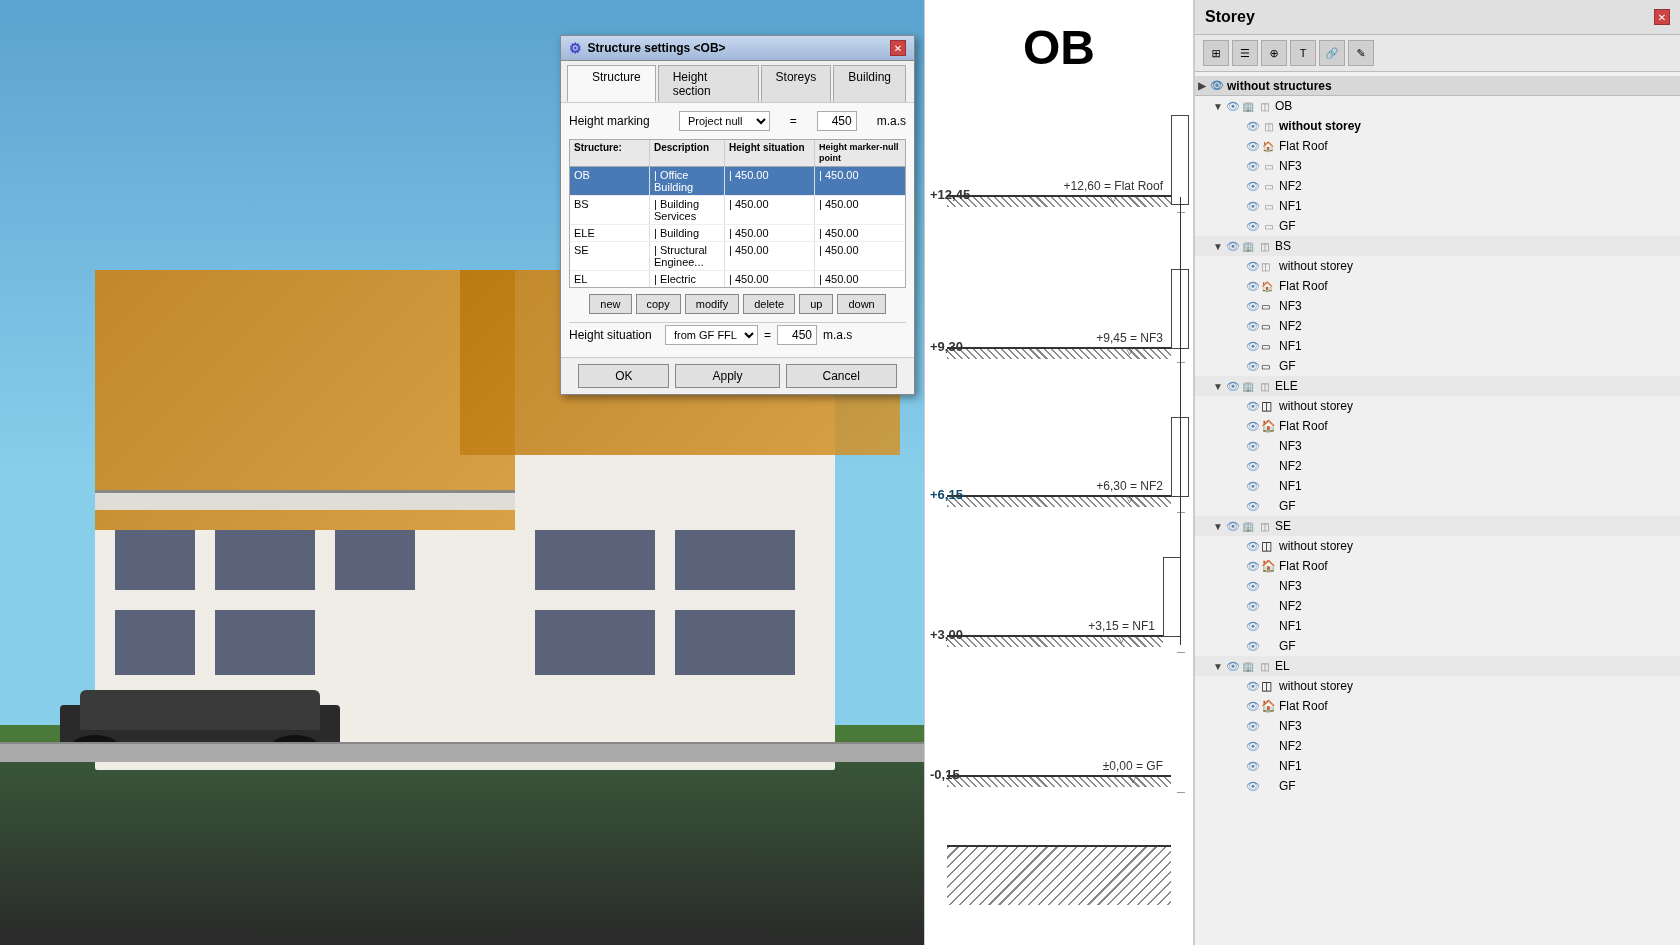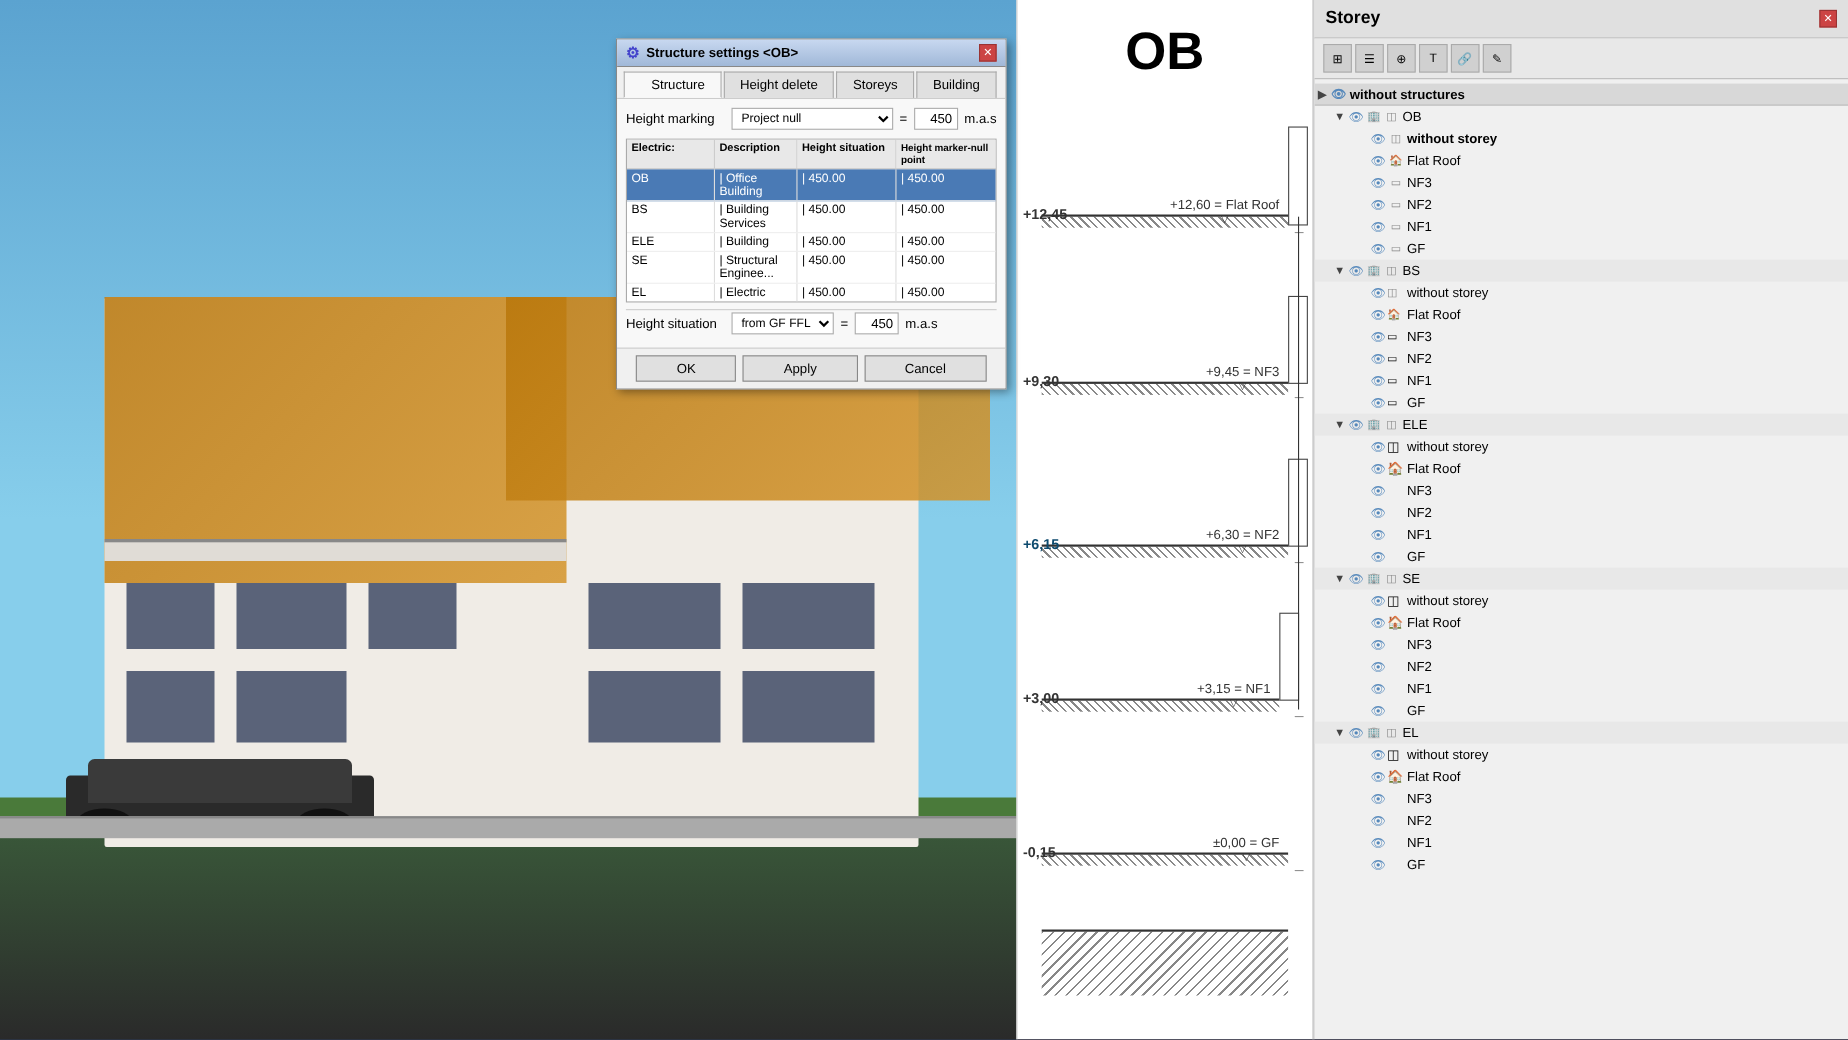--- a/index.html
+++ b/index.html
@@ -179,21 +179,21 @@
     }
 
     .dialog-body {
       padding: 8px;
       background: #f8f8f8;
     }
 
     .height-marking-row {
       display: flex;
       align-items: center;
-      gap: 6px;
+      gap: 20px;
       margin-bottom: 8px;
       font-size: 12px;
     }
 
     .height-marking-label {
       min-width: 90px;
     }
 
     .height-marking-select {
       flex: 1;
@@ -796,40 +796,40 @@
     <div class="dialog-title">
       <span style="color:#4444cc;font-size:14px;">⚙</span>
       <span>Structure settings &lt;OB&gt;</span>
     </div>
     <div class="dialog-close">✕</div>
   </div>
 
 
   <div class="dialog-tabs">
     <div class="dialog-tab active">Structure</div>
-    <div class="dialog-tab">Height delete</div>
+    <div class="dialog-tab">Height section</div>
     <div class="dialog-tab">Storeys</div>
     <div class="dialog-tab">Building</div>
   </div>
 
   <div class="dialog-body">
 
     <div class="height-marking-row">
       <span class="height-marking-label">Height marking</span>
       <select class="height-marking-select">
         <option>Project null</option>
       </select>
       <span class="height-marking-eq">=</span>
       <input type="text" class="height-marking-value" value="450" style="">
       <span class="height-marking-unit">m.a.s</span>
     </div>
 
     <div class="table-container">
       <div class="table-header">
-        <div class="table-header-cell">Electric:</div>
+        <div class="table-header-cell">Structure:</div>
         <div class="table-header-cell">Description</div>
         <div class="table-header-cell">Height situation</div>
         <div class="table-header-cell two-line">Height marker-null point</div>
       </div>
 
       <div class="table-row selected">
         <div class="table-cell">OB</div>
         <div class="table-cell">| Office Building</div>
         <div class="table-cell">| 450.00</div>
         <div class="table-cell">| 450.00</div>
@@ -857,20 +857,28 @@
       </div>
 
       <div class="table-row">
         <div class="table-cell">EL</div>
         <div class="table-cell">| Electric</div>
         <div class="table-cell">| 450.00</div>
         <div class="table-cell">| 450.00</div>
       </div>
     </div>
 
+    <div class="action-buttons">
+      <button class="action-btn">new</button>
+      <button class="action-btn">copy</button>
+      <button class="action-btn">modify</button>
+      <button class="action-btn">delete</button>
+      <button class="action-btn">up</button>
+      <button class="action-btn">down</button>
+    </div>
 
     <div class="separator-line"></div>
 
     <div class="height-situation-row">
       <span class="height-situation-label">Height situation</span>
       <select class="height-situation-select">
         <option>from GF FFL</option>
       </select>
       <span class="height-situation-eq">=</span>
       <input type="text" class="height-situation-value" value="450" style="">

